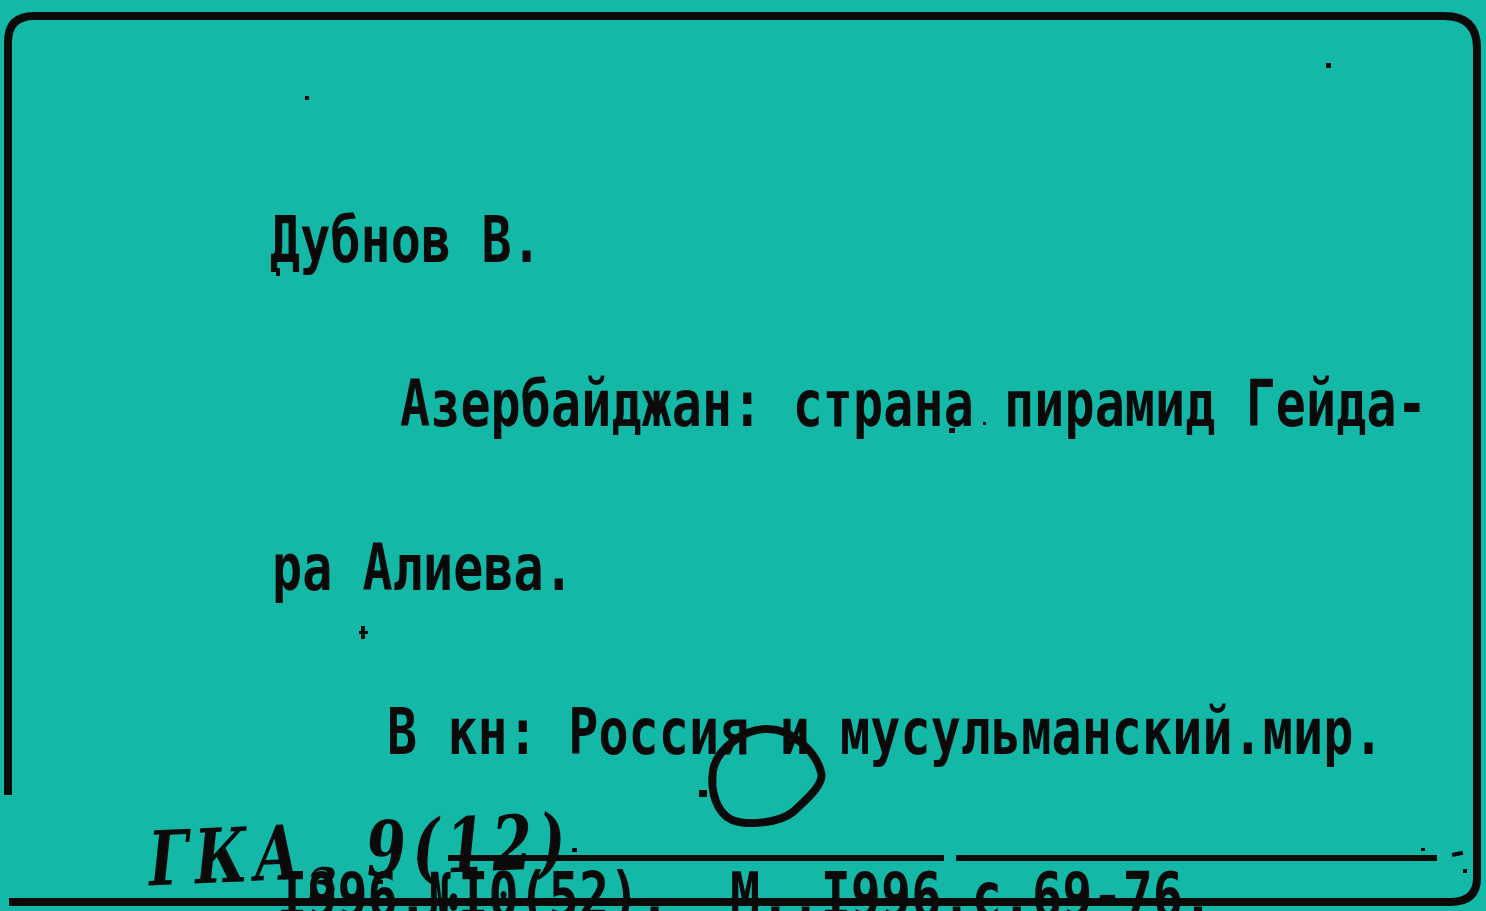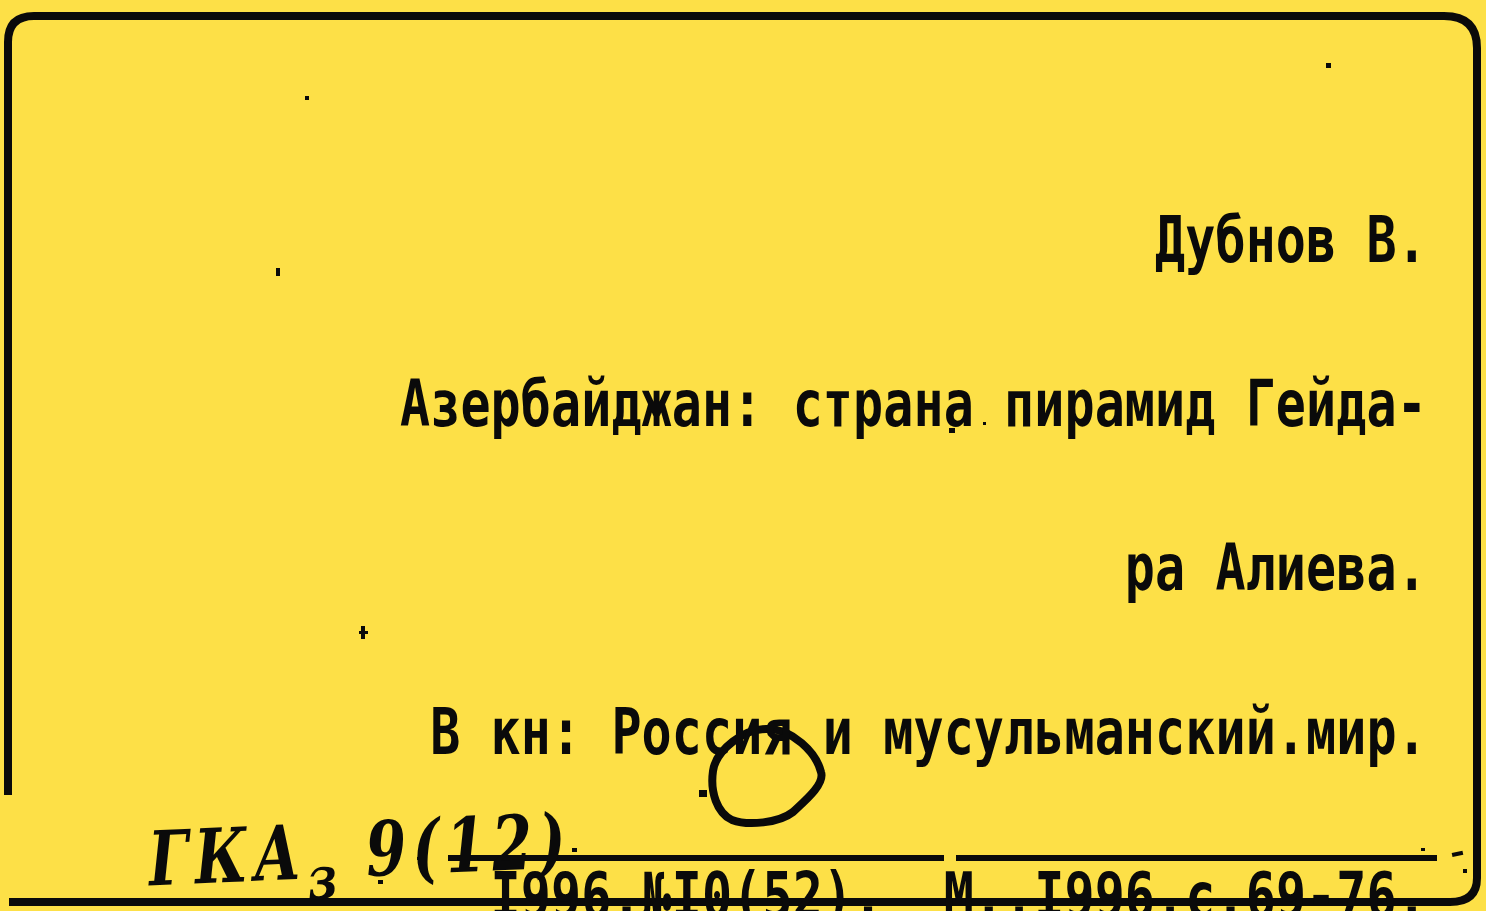--- a/index.html
+++ b/index.html
@@ -1,21 +1,21 @@
 <!DOCTYPE html>
 <html><head>
 <meta charset="utf-8">
 <style>
   html,body{margin:0;padding:0;}
   body{
     width:1486px;height:911px;position:relative;overflow:hidden;
     background:#ffffff;
     font-family:"DejaVu Sans Mono", monospace;
   }
-  .card{position:absolute;inset:0;background:#fde047;text-align:right;}
+  .card{position:absolute;inset:0;background:#14b8a6;}
   .artwork{position:absolute;left:0;top:0;width:1486px;height:911px;}
 
   
   .typed{
     position:absolute;left:0;top:105px;
     transform:scaleY(1.27);transform-origin:0 0;
     font-family:"DejaVu Sans Mono", monospace;
     font-weight:bold;
     font-size:50px;line-height:43px;
     color:#0a0a0a;

